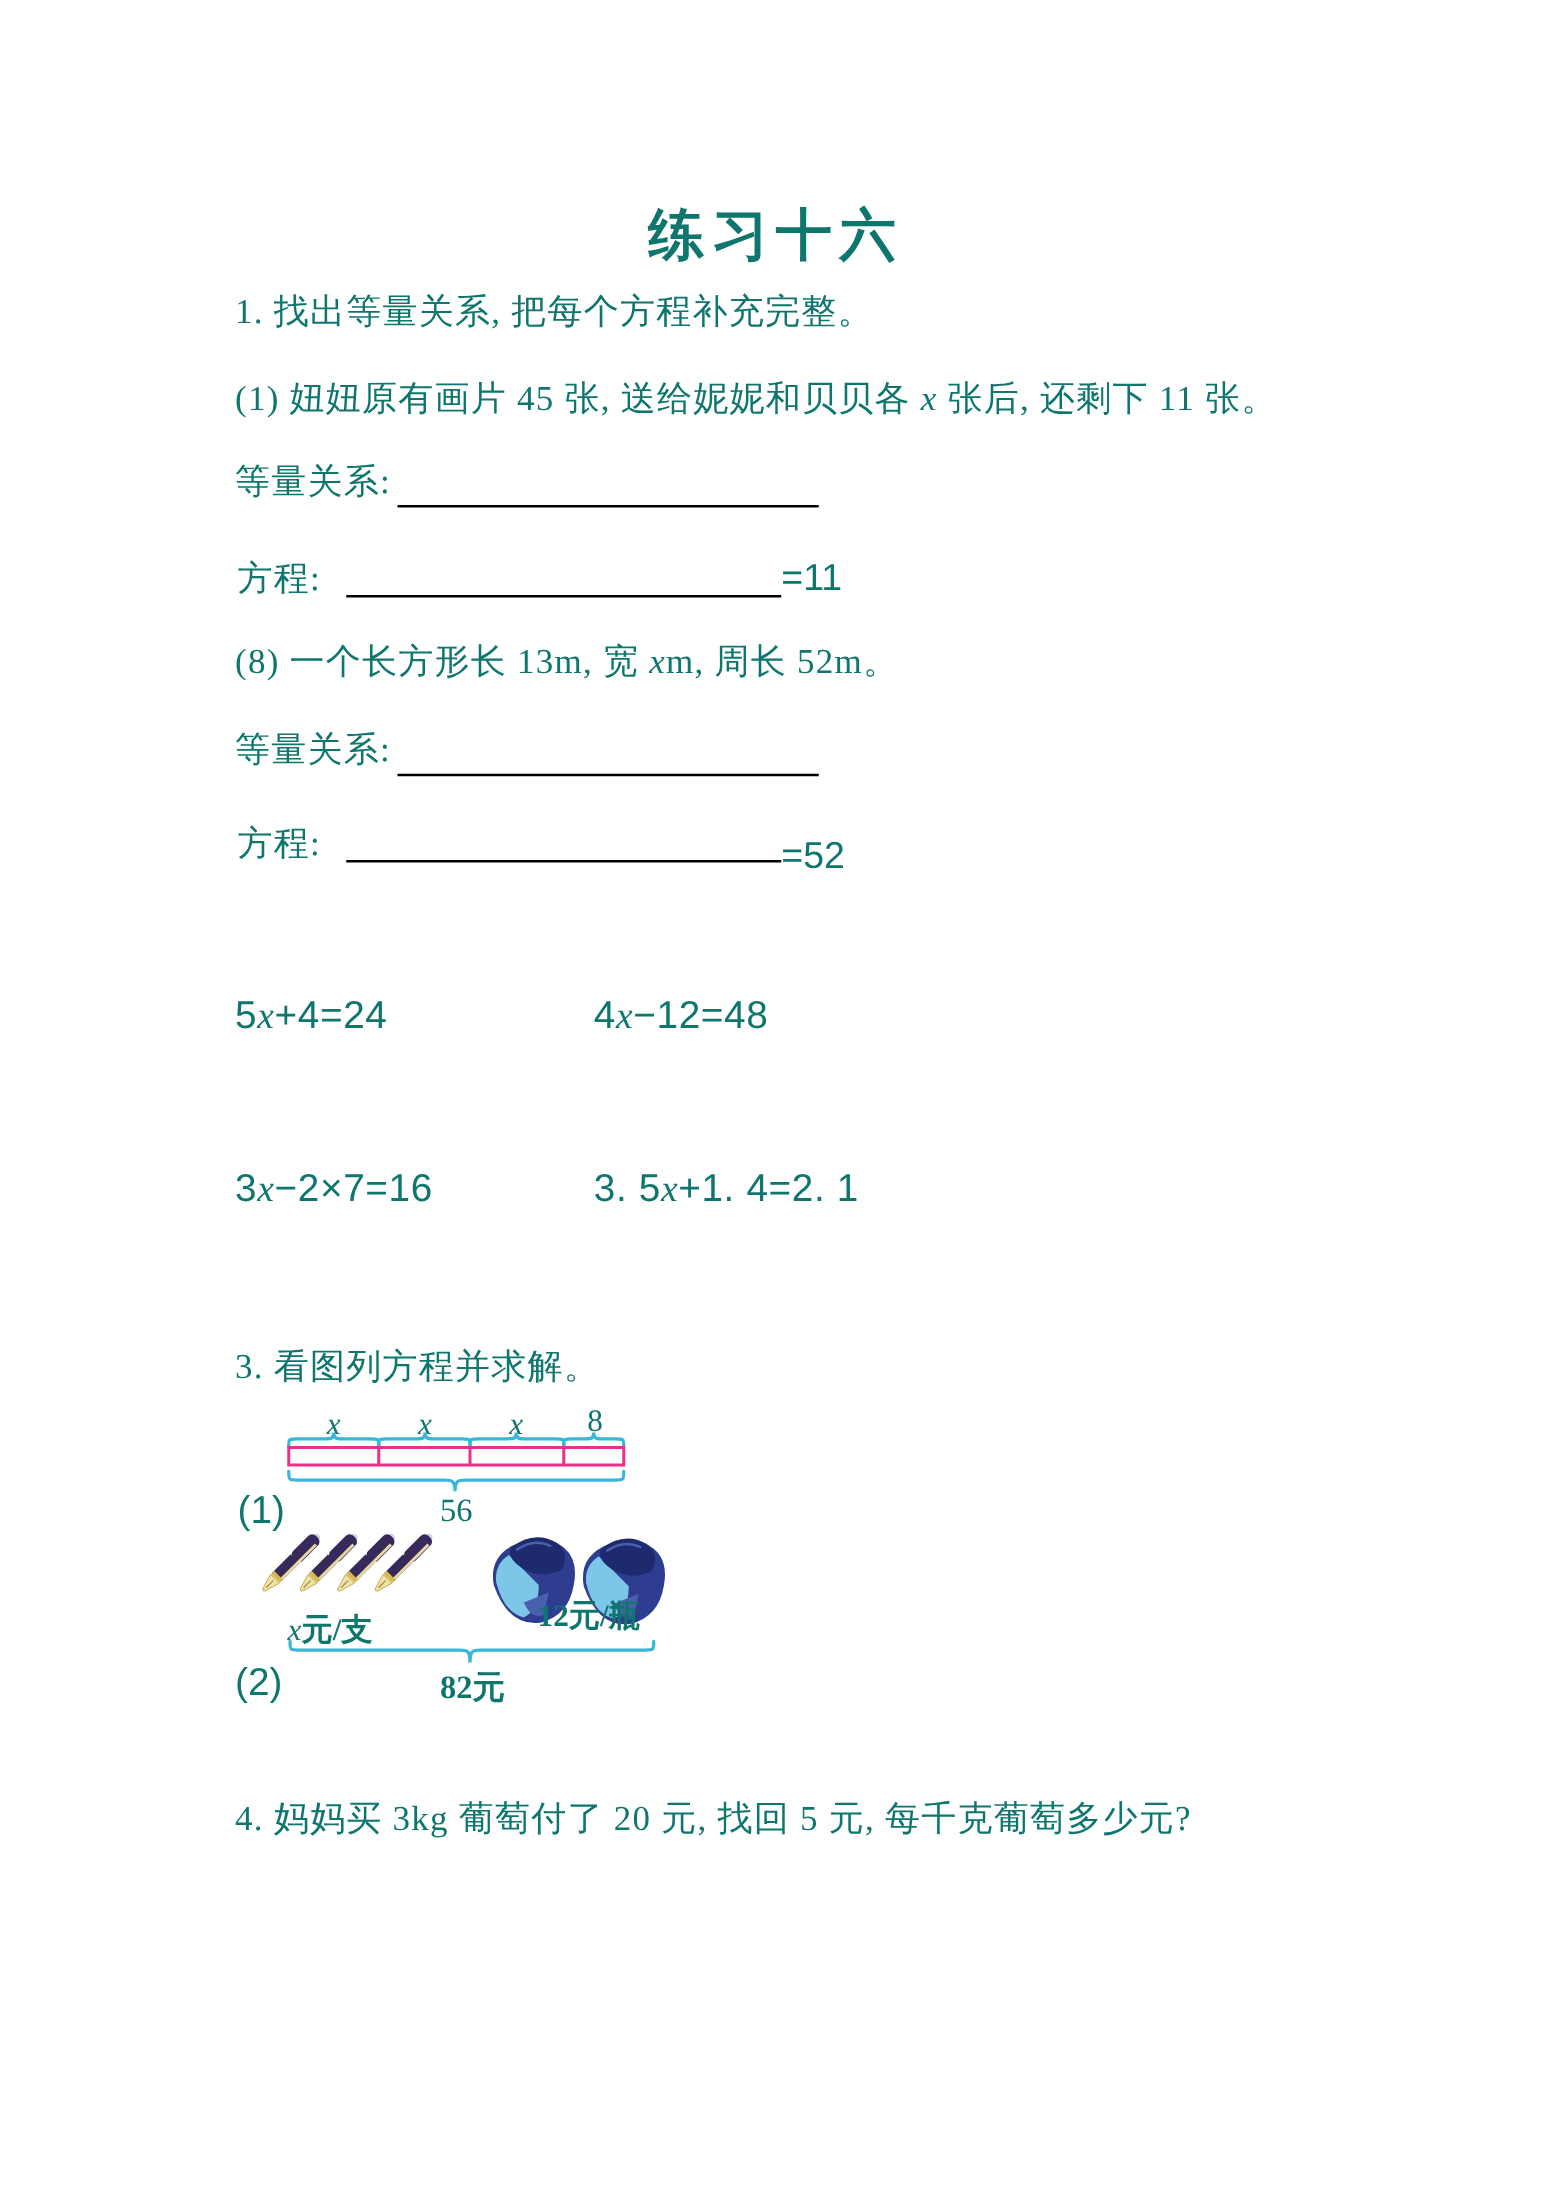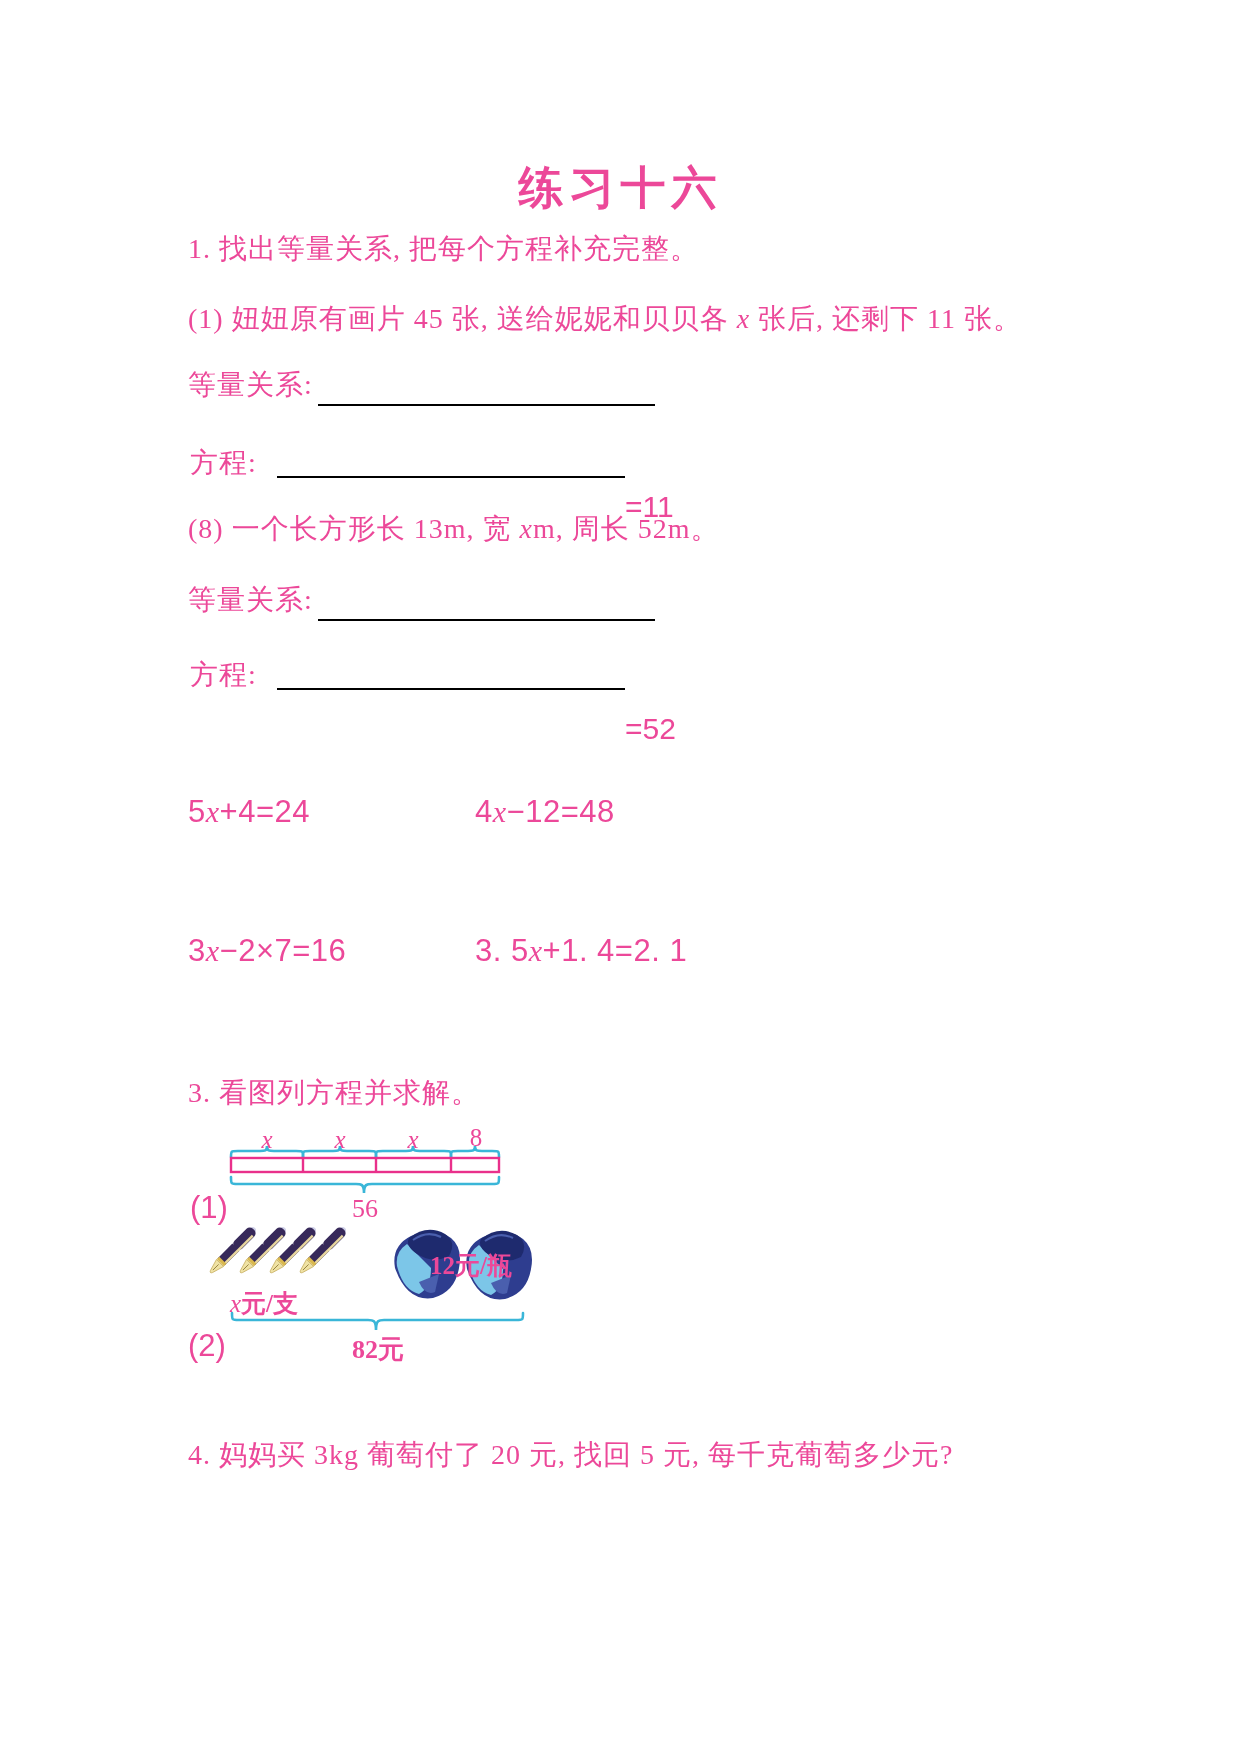--- a/index.html
+++ b/index.html
@@ -1,21 +1,21 @@
 <!DOCTYPE html>
 <html style="--brace_color: #3ab6d8; --bar_color: #e9308b; --pen_body_color: #37295a; --pen_nib_color: #efe2a4; --bottle_body_color: #2e3d8f; --bottle_facet_color: #7cc6e8; --bottle_cap_color: #1e2a6e;"><head>
 <meta charset="utf-8">
 <style>
   html,body{margin:0;padding:0;background:#e9e9e9;}
   .page{
     position:relative;
     width:1241px;height:1754px;
     margin:0 auto;
     background:#ffffff;
-    color:#ec4899;
+    color:#0f766e;
     font-family:"Liberation Sans",sans-serif;
     overflow:hidden;
   }
   .tline{position:absolute;left:0;right:0;height:50px;white-space:nowrap;}
   .cjk{
     font-size:28px;
     font-family:"Liberation Serif",serif;
     letter-spacing:1px;
   }
   .abs{position:absolute;}
@@ -28,21 +28,21 @@
     position:absolute;
     border-bottom:2.4px solid #000;
   }
   .eq{
     position:absolute;
     font-size:31px;
     font-family:"Liberation Sans",sans-serif;
     letter-spacing:0.5px;
   }
   .eq .vx{font-size:30px;}
-  .rhs{font-size:30px;font-family:"Liberation Sans",sans-serif;margin-top:44px;}
+  .rhs{font-size:30px;font-family:"Liberation Sans",sans-serif;}
   .title{
     position:absolute;top:158px;left:0;right:0;
     text-align:center;
     font-size:45px;font-weight:700;
     font-family:"Liberation Serif",serif;
     letter-spacing:6px;
   }
   .dlabel{
     position:absolute;
     font-family:"Liberation Serif",serif;
@@ -163,21 +163,21 @@
     <use href="#pen" transform="translate(135,6) rotate(45)"></use>
     <use href="#pen" transform="translate(165,6) rotate(45)"></use>
 
     <use href="#ink-bottle" transform="translate(247,40)"></use>
     <use href="#ink-bottle" transform="translate(319,41)"></use>
 
     <path class="brace" d="M52 91 C52 98,52 98,59 98 L188 98 C193 98,196 98,196 108 C196 98,199 98,204 98 L336 98 C343 98,343 98,343 91"></path>
   </svg>
 
   <span class="dlabel" style="left:230px;top:1287px;font-weight:700"><span class="vx">x</span><span>元/支</span></span>
-  <span class="dlabel" style="left:430px;top:1249px;font-weight:700">12元/瓶</span>
+  <span class="dlabel" style="left:430px;top:1276px;font-weight:700">12元/瓶</span>
   <span class="dlabel dnum" style="left:352px;top:1332px;font-size:26px;font-weight:700">82元</span>
   <span class="tag" style="left:188px;top:1328px">(2)</span>
 
   <div class="tline" style="top:1436px">
     <span class="abs cjk" style="left:188px">4. 妈妈买 3kg 葡萄付了 20 元, 找回 5 元, 每千克葡萄多少元?</span>
   </div>
 
 </div>
 
 </body></html>

